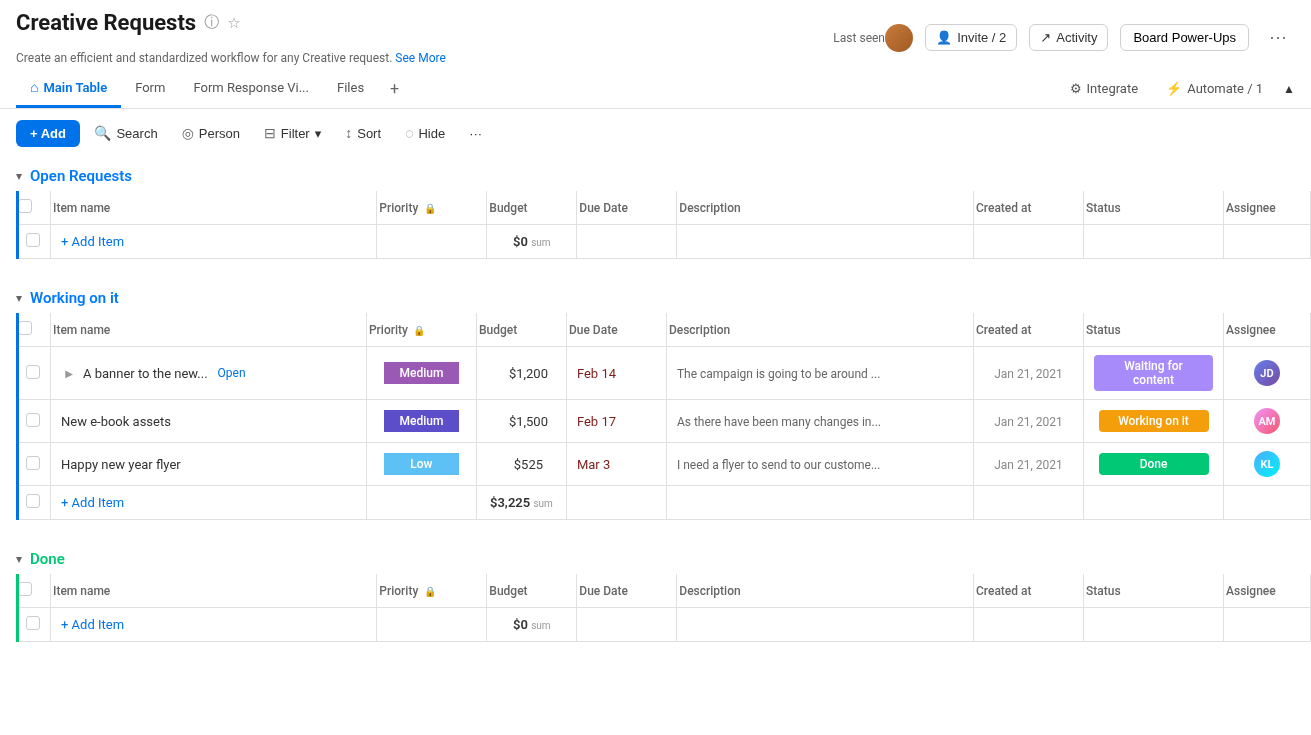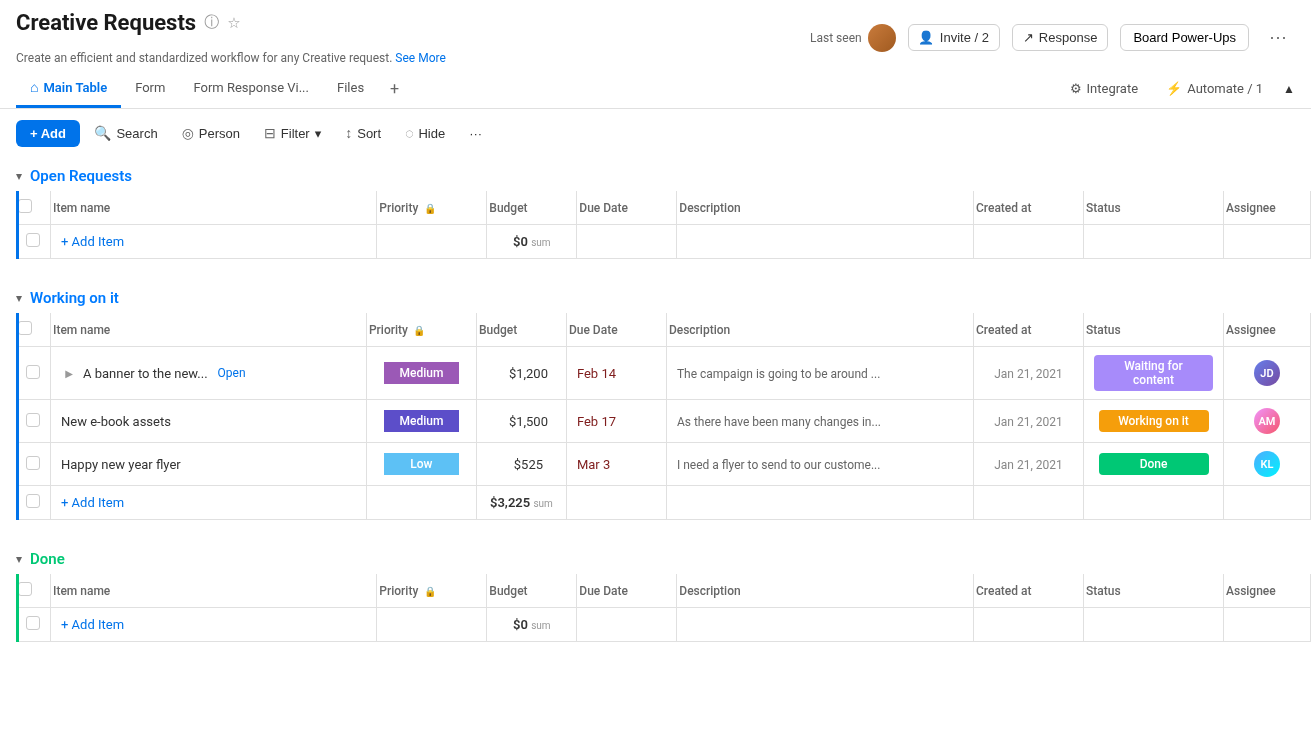--- a/index.html
+++ b/index.html
@@ -7,21 +7,21 @@
 
     
     .app-header { display: flex; align-items: center; justify-content: space-between; padding: 10px 16px 0 16px; }
     .app-header-left { display: flex; flex-direction: column; }
     .app-title-row { display: flex; align-items: center; gap: 8px; }
     .app-title { font-size: 22px; font-weight: 700; color: #1a1a1a; }
     .header-icon { color: #999; cursor: pointer; font-size: 15px; }
     .subtitle { font-size: 12px; color: #666; margin-top: 16px; }
     .subtitle a { color: #0073ea; text-decoration: none; }
     .app-header-right { display: flex; align-items: center; gap: 12px; }
-    .last-seen { display: flex; align-items: center; gap: 6px; font-size: 12px; color: #666; }
+    .last-seen { display: flex; align-items: center; gap: 0; font-size: 12px; color: #666; }
     .avatar-placeholder { width: 28px; height: 28px; border-radius: 50%; background: linear-gradient(135deg, #c97b3c, #a05a20); }
     .header-btn { display: flex; align-items: center; gap: 5px; padding: 5px 10px; border: 1px solid #d0d0d0; border-radius: 6px; background: #fff; cursor: pointer; font-size: 13px; color: #333; }
     .board-power-ups { display: flex; align-items: center; gap: 5px; padding: 5px 12px; border: 1px solid #d0d0d0; border-radius: 6px; background: #fff; cursor: pointer; font-size: 13px; font-weight: 500; }
     .dots-btn { padding: 5px 8px; border: none; background: none; cursor: pointer; font-size: 18px; color: #666; }
 
     
     .tabs-bar { display: flex; align-items: center; border-bottom: 1px solid #e0e0e0; padding: 0 16px; margin-top: 4px; }
     .tab { padding: 10px 14px; cursor: pointer; font-size: 13px; color: #555; border-bottom: 3px solid transparent; display: flex; align-items: center; gap: 5px; white-space: nowrap; }
     .tab.active { color: #0073ea; border-bottom: 3px solid #0073ea; font-weight: 600; }
     .tab-icon { font-size: 14px; }
@@ -120,21 +120,21 @@
     <div class="last-seen">
       <span>Last seen</span>
       <div class="avatar-placeholder"></div>
     </div>
     <button class="header-btn">
       <span>👤</span>
       <span>Invite / 2</span>
     </button>
     <button class="header-btn">
       <span>↗</span>
-      <span>Response</span>
+      <span>Activity</span>
     </button>
     <button class="board-power-ups">
       <span>Board Power-Ups</span>
     </button>
     <button class="dots-btn">···</button>
   </div>
 </div>
 
 <div class="tabs-bar">
   <div class="tab active">

